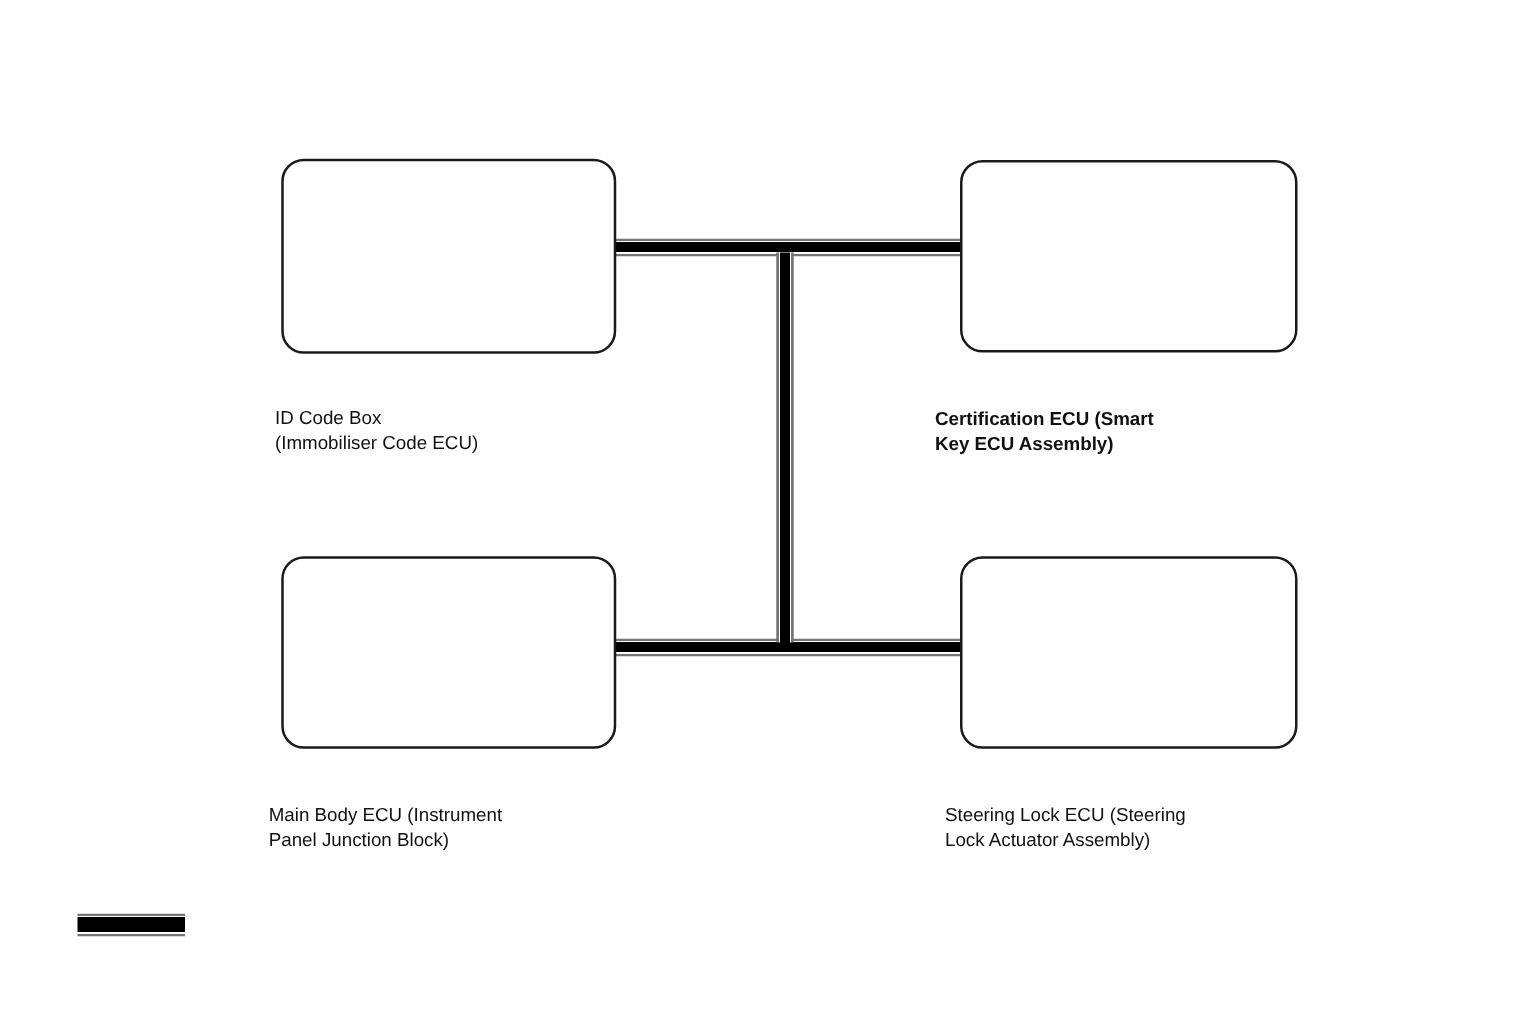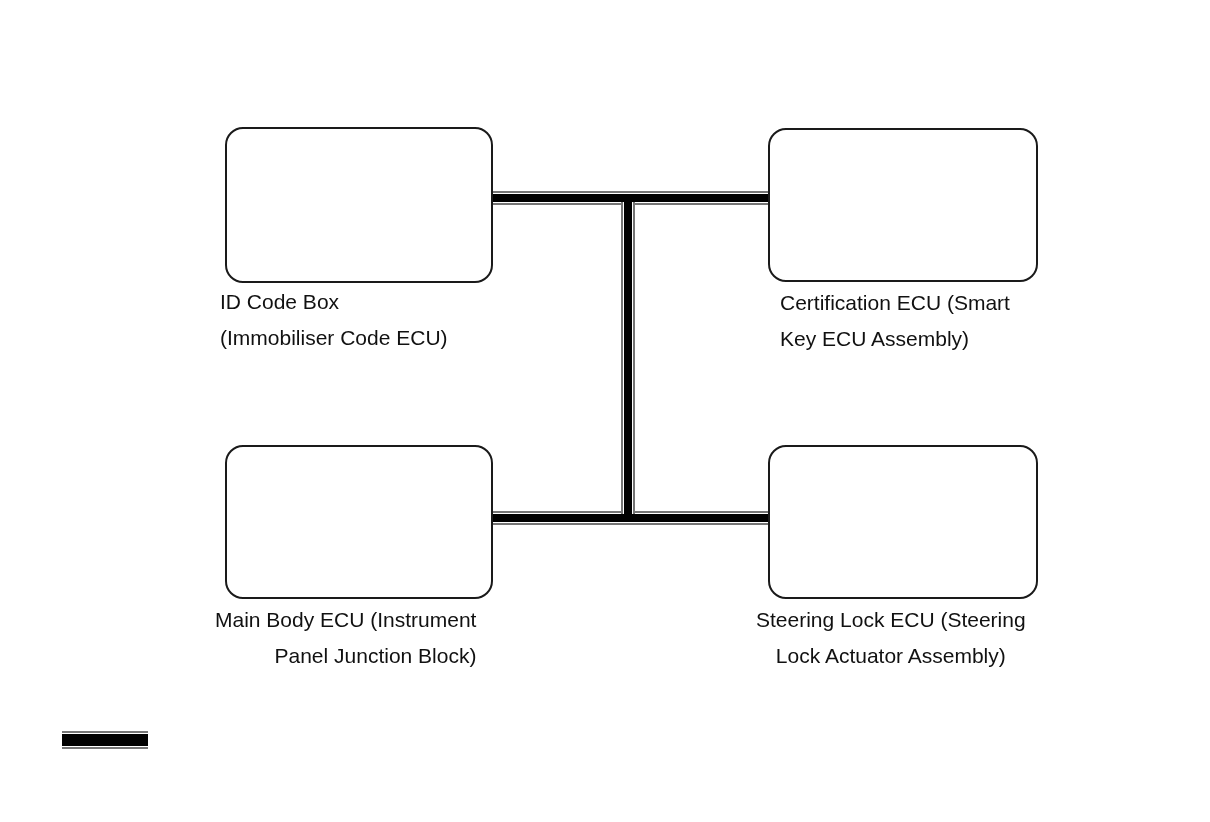--- a/index.html
+++ b/index.html
@@ -25,30 +25,31 @@
     z-index: 3;
   }
   .node-tl { left: 225px; top: 127px; width: 268px; height: 156px; }
   .node-tr { left: 768px; top: 128px; width: 270px; height: 154px; }
   .node-bl { left: 225px; top: 445px; width: 268px; height: 154px; }
   .node-br { left: 768px; top: 445px; width: 270px; height: 154px; }
 
   
   .node-label {
     position: absolute;
-    font-size: 21px;
-    line-height: 36px;
+    font-size: 15px;
+    line-height: 20px;
     color: var(--text, #111111);
     white-space: pre-line;
     z-index: 4;
+    margin-top: 41px;
   }
   .label-tl { left: 220px; top: 284px; }
-  .label-tr { left: 780px; top: 285px; }
-  .label-bl { left: 215px; top: 602px; text-align: right; }
-  .label-br { left: 756px; top: 602px; text-align: center; }
+  .label-tr { left: 748px; top: 285px; font-weight: bold; }
+  .label-bl { left: 215px; top: 602px; }
+  .label-br { left: 756px; top: 602px; }
 
   
   .hline {
     position: absolute;
     height: 14px;
     z-index: 1;
     background: linear-gradient(to bottom,
       var(--edge, #757575) 0px,  var(--edge, #757575) 2px,
       #ffffff 2px,  #ffffff 3px,
       var(--core, #000000) 3px,  var(--core, #000000) 11px,

